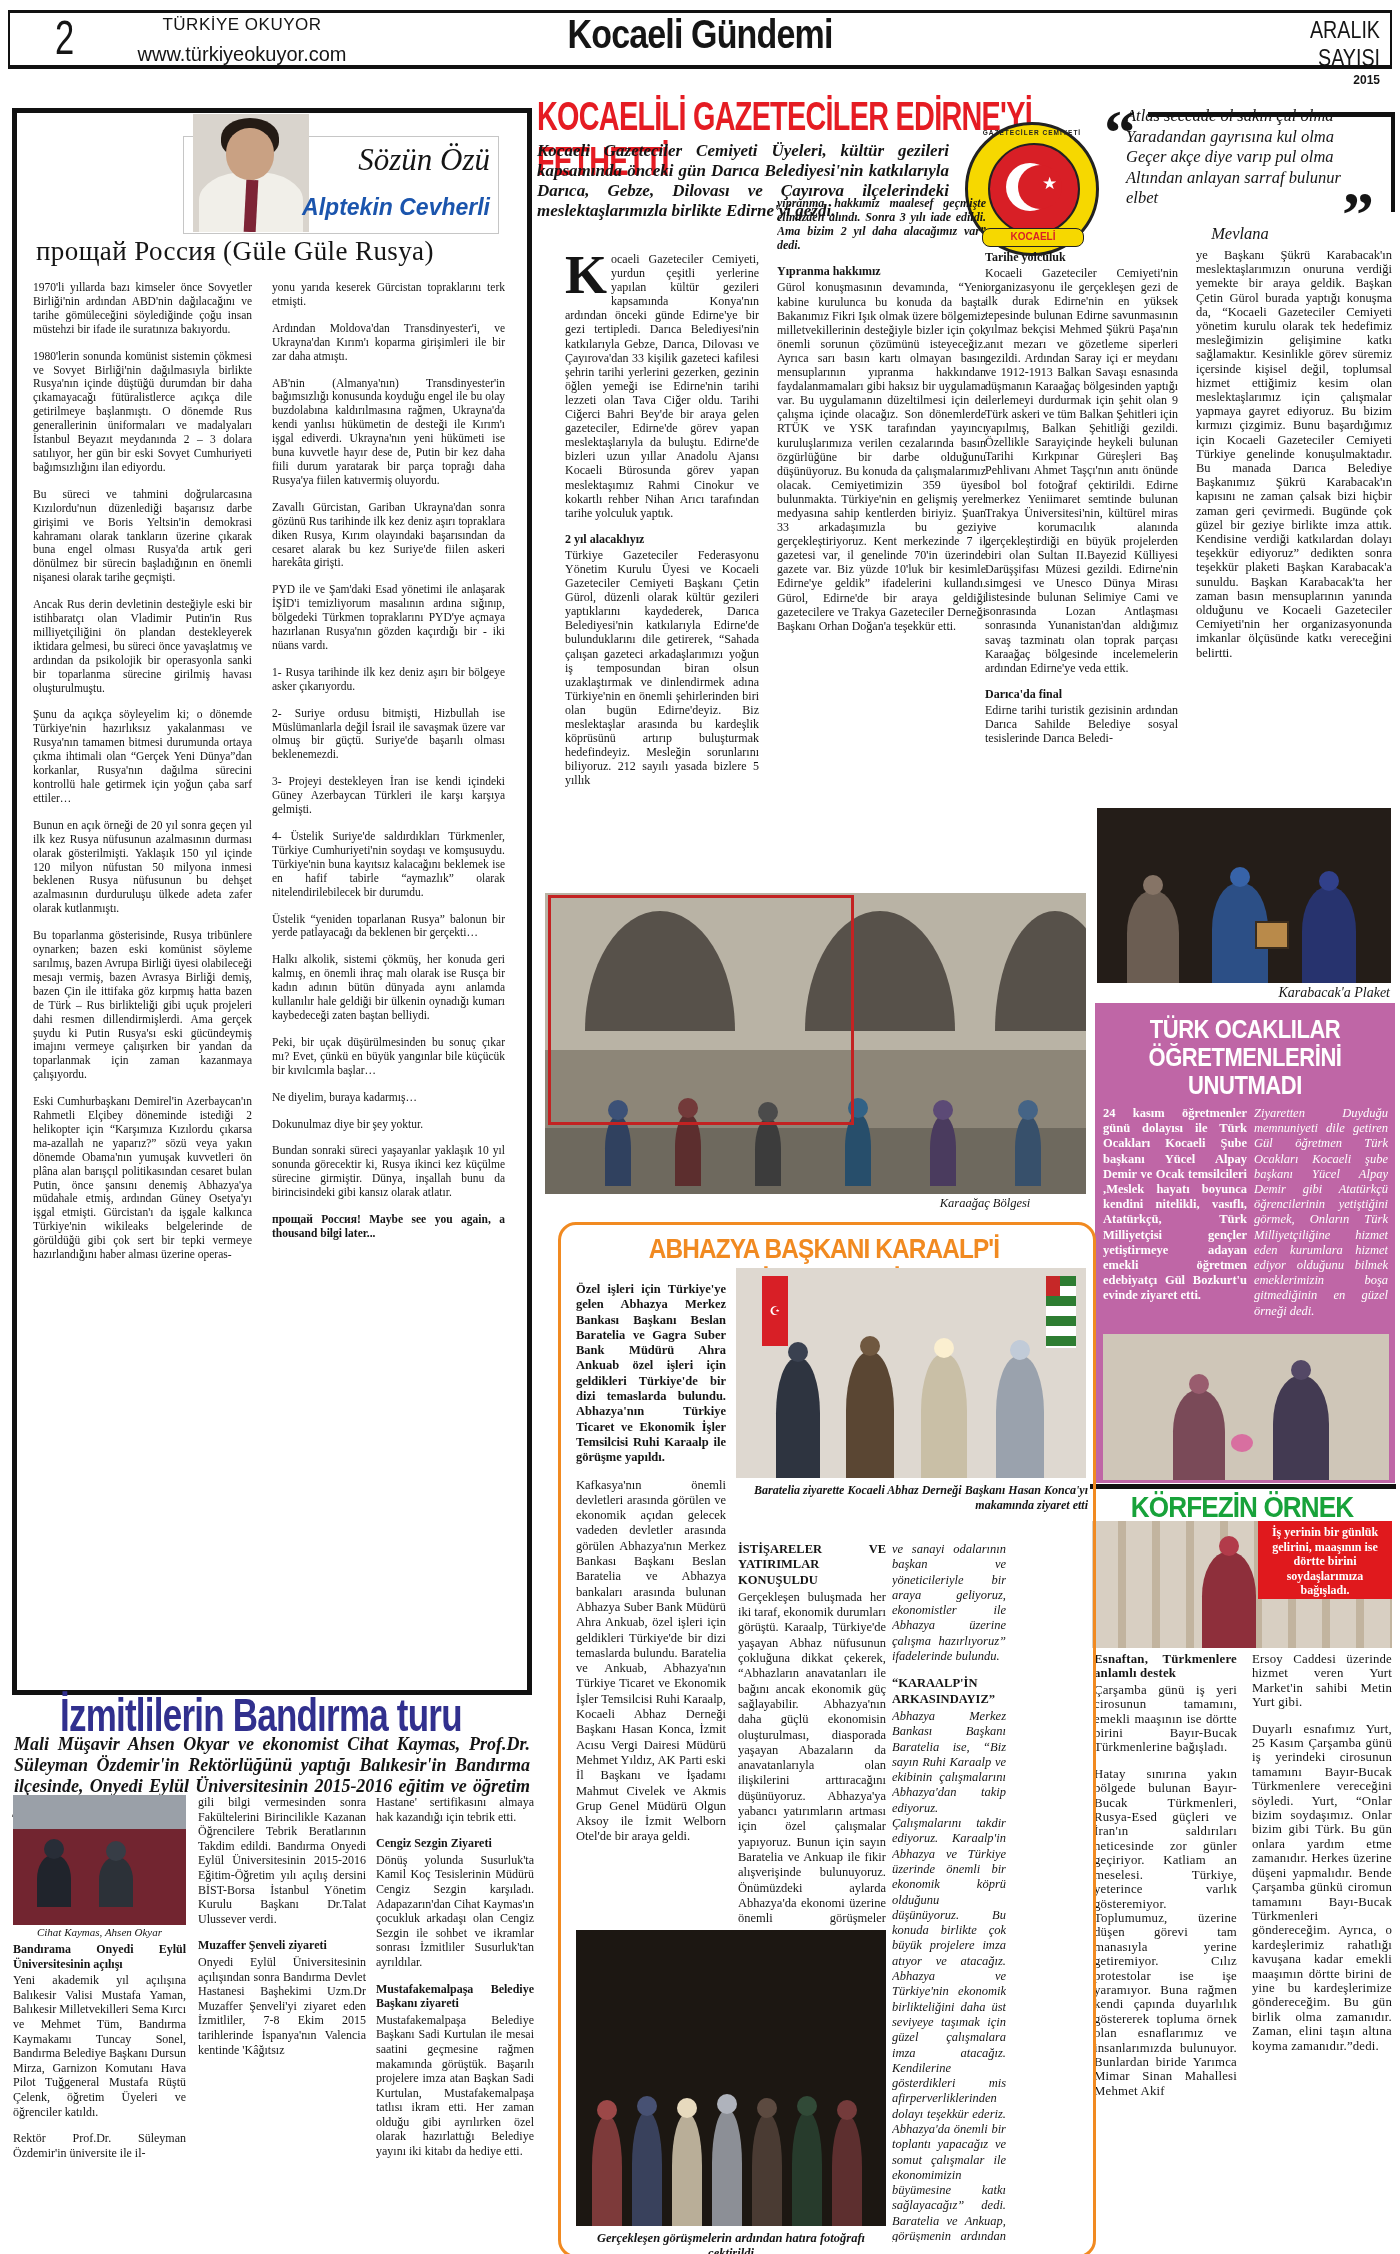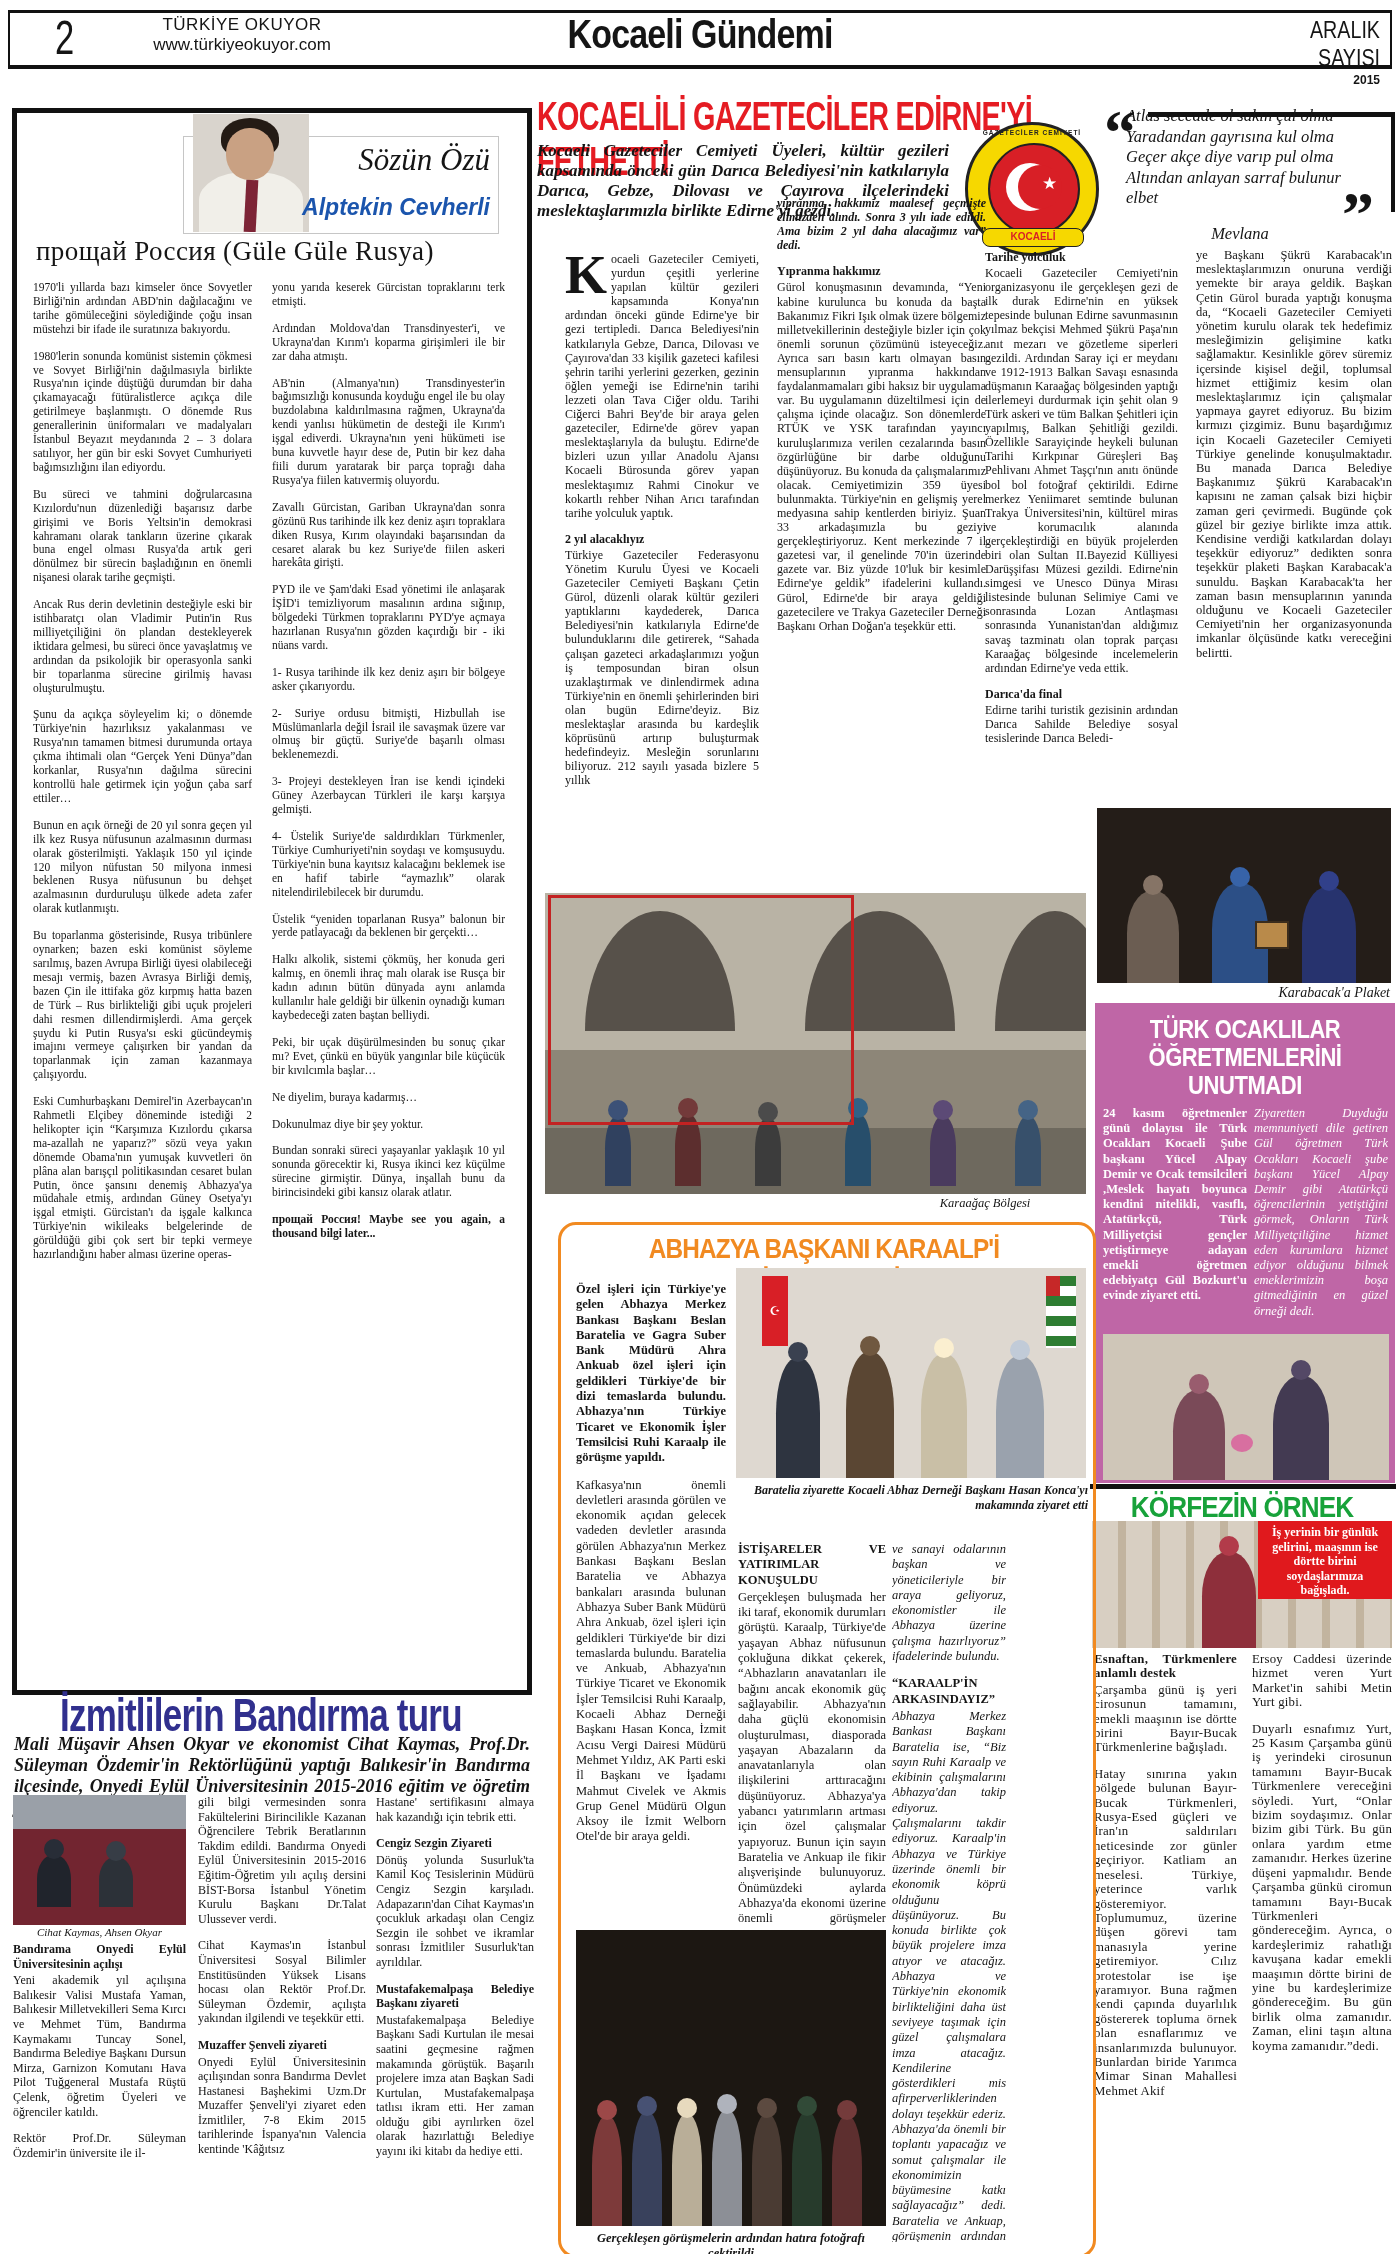--- a/index.html
+++ b/index.html
@@ -6,21 +6,21 @@
   body{width:1400px;height:2254px;position:relative;overflow:hidden;
        font-family:"Liberation Serif",serif;color:#151515;}
   .abs{position:absolute;}
   
   .hdr-box{left:8px;top:10px;width:1380px;height:52px;border-top:3px solid #111;
            border-bottom:4px solid #111;border-left:2px solid #111;border-right:2px solid #111;}
   .pagenum{left:55px;top:10px;font-family:"Liberation Sans",sans-serif;font-size:48px;
            transform:scaleX(.72);transform-origin:left top;font-weight:400;}
   .brand{left:132px;top:15px;width:220px;text-align:center;font-family:"Liberation Sans",sans-serif;}
   .brand-name{font-size:17px;letter-spacing:.5px;}
-  .brand-url{font-size:17px;margin-top:0;}
+  .brand-url{font-size:20px;margin-top:8px;}
   .masthead{left:470px;top:12px;width:460px;text-align:center;font-family:"Liberation Sans",sans-serif;
             font-weight:900;font-size:40px;transform:scaleX(.85);transform-origin:center top;letter-spacing:-1px;}
   .issue{left:1215px;top:16px;width:165px;text-align:right;font-family:"Liberation Sans",sans-serif;}
   .issue-line{font-size:24px;transform:scaleX(.82);transform-origin:right top;}
   .issue-year{font-size:12px;font-weight:bold;margin-top:1px;}
   
   .soz-box{left:12px;top:108px;width:510px;height:1577px;border:5px solid #111;background:#fff;}
   .author-card{left:183px;top:136px;width:314px;height:96px;border:1px solid #c6c6c6;background:#fff;}
   .author-photo{left:193px;top:114px;width:116px;height:118px;background:#d9d4cd;overflow:hidden;}
   .ap-hair{position:absolute;left:28px;top:4px;width:58px;height:40px;border-radius:50% 50% 40% 40%;background:#241b15;}
@@ -330,21 +330,20 @@
   <span class="fig" style="left:86px;bottom:18px;width:34px;height:50px;background:#2c3138;"></span>
 </div>
 <div class="abs band-cap">Cihat Kaymas, Ahsen Okyar</div>
 <div class="abs col band-col band-col1">
     <h4 class="t-sub">Bandırama Onyedi Eylül Üniversitesinin açılışı</h4>
     <p class="t-p">Yeni akademik yıl açılışına Balıkesir Valisi Mustafa Yaman, Balıkesir Milletvekilleri Sema Kırcı ve Mehmet Tüm, Bandırma Kaymakamı Tuncay Sonel, Bandırma Belediye Başkanı Dursun Mirza, Garnizon Komutanı Hava Pilot Tuğgeneral Mustafa Rüştü Çelenk, öğretim Üyeleri ve öğrenciler katıldı.</p>
     <p class="t-p">Rektör Prof.Dr. Süleyman Özdemir'in üniversite ile il-</p>
   </div>
 <div class="abs col band-col band-col2">
     <p class="t-p">gili bilgi vermesinden sonra Fakültelerini Birincilikle Kazanan Öğrencilere Tebrik Beratlarının Takdim edildi. Bandırma Onyedi Eylül Üniversitesinin 2015-2016 Eğitim-Öğretim yılı açılış dersini BİST-Borsa İstanbul Yönetim Kurulu Başkanı Dr.Talat Ulussever verdi.</p>
-    <p class="t-p">Cihat Kaymas'ın İstanbul Üniversitesi Sosyal Bilimler Enstitüsünden Yüksek Lisans hocası olan Rektör Prof.Dr. Süleyman Özdemir, açılışta yakından ilgilendi ve teşekkür etti.</p>
     <h4 class="t-sub">Muzaffer Şenveli ziyareti</h4>
     <p class="t-p">Onyedi Eylül Üniversitesinin açılışından sonra Bandırma Devlet Hastanesi Başhekimi Uzm.Dr Muzaffer Şenveli'yi ziyaret eden İzmitliler, 7-8 Ekim 2015 tarihlerinde İspanya'nın Valencia kentinde 'Kâğıtsız</p>
   </div>
 <div class="abs col band-col band-col3">
     <p class="t-p">Hastane' sertifikasını almaya hak kazandığı için tebrik etti.</p>
     <h4 class="t-sub">Cengiz Sezgin Ziyareti</h4>
     <p class="t-p">Dönüş yolunda Susurluk'ta Kamil Koç Tesislerinin Müdürü Cengiz Sezgin karşıladı. Adapazarın'dan Cihat Kaymas'ın çocukluk arkadaşı olan Cengiz Sezgin ile sohbet ve ikramlar sonrası İzmitliler Susurluk'tan ayrıldılar.</p>
     <h4 class="t-sub">Mustafakemalpaşa Belediye Başkanı ziyareti</h4>
     <p class="t-p">Mustafakemalpaşa Belediye Başkanı Sadi Kurtulan ile mesai saatini geçmesine rağmen makamında görüştük. Başarılı projelere imza atan Başkan Sadi Kurtulan, Mustafakemalpaşa tatlısı ikram etti. Her zaman olduğu gibi ayrılırken özel olarak hazırlattığı Belediye yayını iki kitabı da hediye etti.</p>
   </div>

